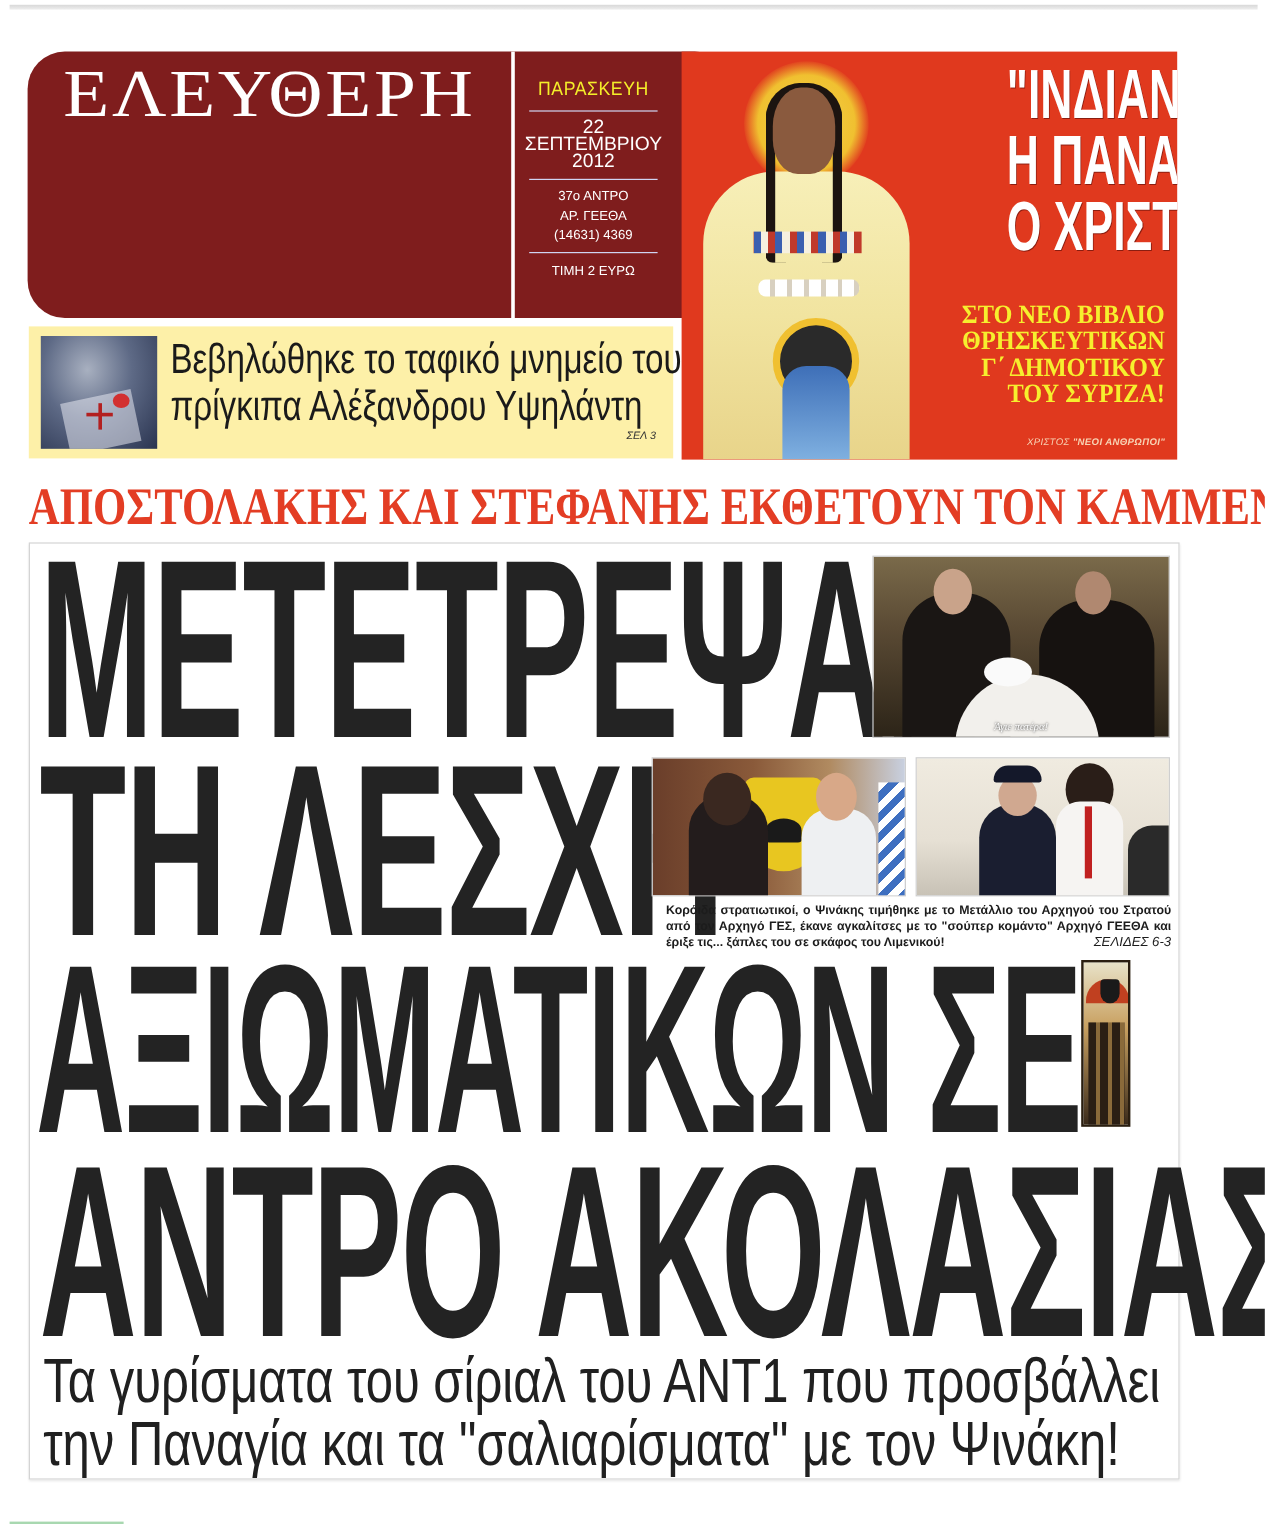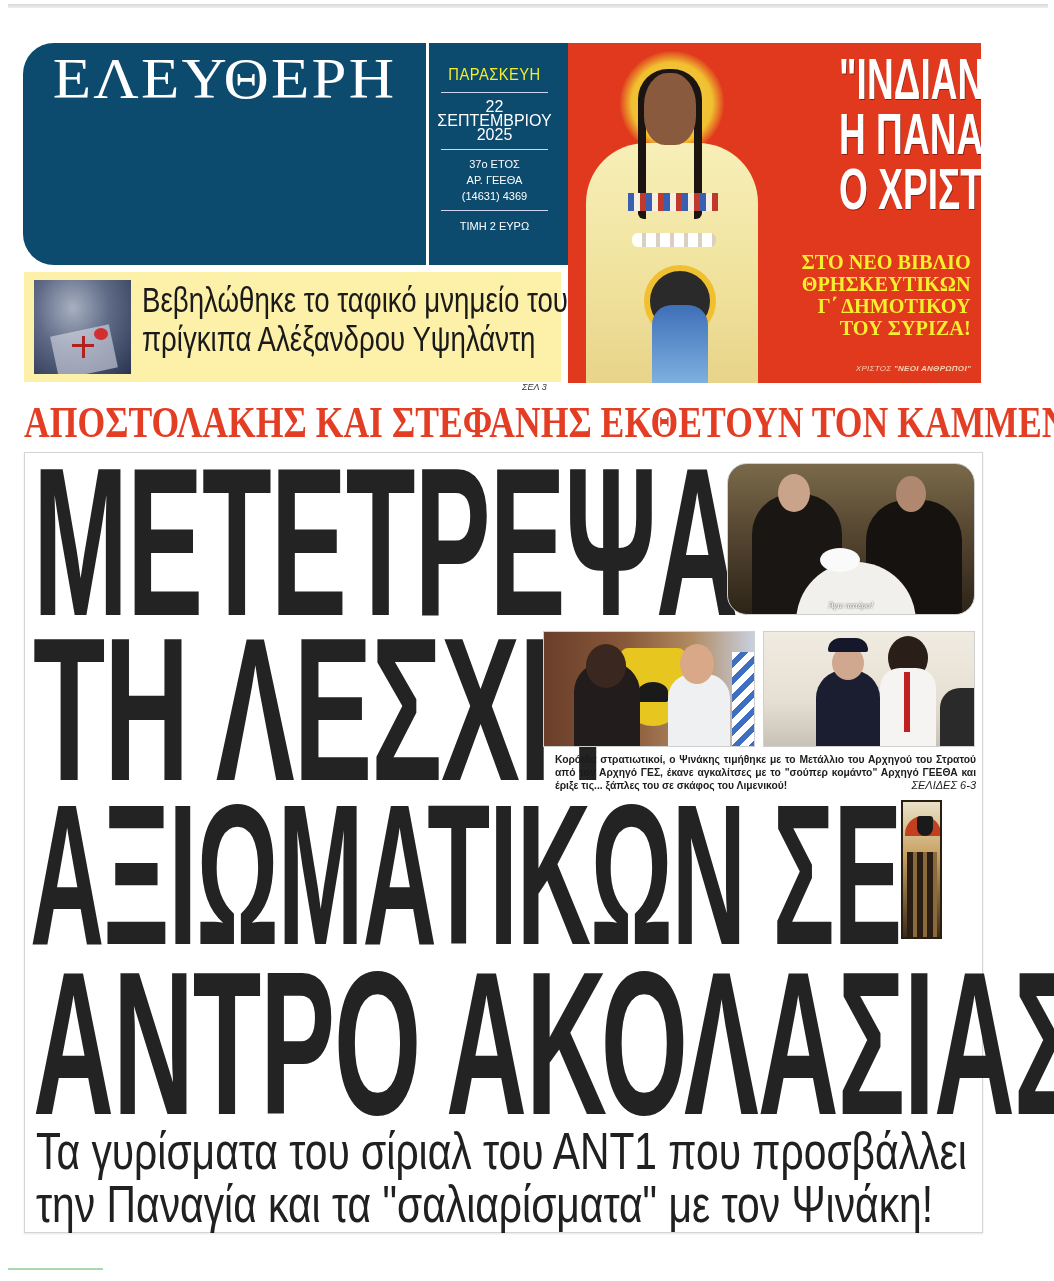--- a/index.html
+++ b/index.html
@@ -2,41 +2,41 @@
 <html><head>
 <meta charset="utf-8">
 <style>
   * { box-sizing: border-box; margin: 0; padding: 0; }
   html, body { width: 1054px; height: 1281px; background: #ffffff; overflow: hidden; }
   body { position: relative; font-family: "Liberation Sans", sans-serif; color: #1e1e1e; }
 
   .top-rule { position: absolute; left: 8px; top: 4px; width: 1040px; height: 4px; background: linear-gradient(#d8d8d8, #eeeeee); }
 
   
-  .masthead { position: absolute; left: 23px; top: 43px; width: 587px; height: 222px; background: #0c4a6e; border-radius: 31px; }
+  .masthead { position: absolute; left: 23px; top: 43px; width: 587px; height: 222px; background: #7f1d1d; border-radius: 31px; }
   .mast-logo { position: absolute; left: 0; top: 0; width: 403px; height: 222px; }
   .mast-eleftheri { position: absolute; left: 0; top: 6px; width: 403px; text-align: center; font-family: "Liberation Serif", serif; color: #ffffff; font-size: 56px; letter-spacing: 2px; line-height: 60px; transform: scaleX(1.12); }
   .mast-ora { position: absolute; left: 0; top: 56px; width: 403px; text-align: center; font-family: "Liberation Serif", serif; color: #f4ee2a; font-size: 196px; line-height: 164px; font-weight: normal; letter-spacing: -4px; }
   .mast-sep { position: absolute; left: 403px; top: 0; width: 3px; height: 222px; background: #ffffff; }
   .mast-info { position: absolute; left: 406px; top: 0; width: 131px; height: 222px; color: #ffffff; text-align: center; }
   .mi-day { margin-top: 22px; color: #f4ee2a; font-size: 16px; line-height: 20px; font-weight: normal; letter-spacing: 0.5px; transform: scaleX(0.92); }
   .mi-rule { height: 1px; background: #d0d4f2; margin: 7px 12px; }
   .mi-date { font-size: 16px; line-height: 14px; }
   .mi-issue { font-size: 11px; line-height: 14px; margin-top: 2px; }
   .mi-price { font-size: 11px; line-height: 16px; }
 
   
   .teaser { position: absolute; left: 24px; top: 272px; width: 537px; height: 110px; background: #fdf0a8; }
   .teaser-photo { position: absolute; left: 10px; top: 8px; width: 97px; height: 94px; background: radial-gradient(ellipse at 40% 30%, #a8b0c0 0%, #5e6a86 45%, #2a3450 100%); overflow: hidden; }
   .teaser-photo .cross-h { position: absolute; left: 38px; top: 64px; width: 22px; height: 3px; background: #b32020; }
   .teaser-photo .cross-v { position: absolute; left: 48px; top: 56px; width: 3px; height: 22px; background: #b32020; }
   .teaser-photo .badge { position: absolute; left: 60px; top: 48px; width: 14px; height: 12px; border-radius: 50%; background: #d23030; }
   .teaser-photo .cloth { position: absolute; left: 20px; top: 50px; width: 60px; height: 44px; background: rgba(230,232,240,0.55); transform: rotate(-12deg); }
   .teaser-text { position: absolute; left: 118px; top: 8px; width: 410px; font-size: 35px; line-height: 39px; color: #1a1a1a; transform: scaleX(0.79); transform-origin: left top; white-space: nowrap; }
-  .teaser-page { position: absolute; left: 498px; top: 86px; font-size: 9px; font-style: italic; color: #333333; margin-top: 24px; }
+  .teaser-page { position: absolute; left: 498px; top: 86px; font-size: 9px; font-style: italic; color: #333333; }
 
   
   .promo { position: absolute; left: 568px; top: 43px; width: 413px; height: 340px; background: #e0391e; overflow: hidden; }
   .promo-art { position: absolute; left: 0; top: 0; width: 200px; height: 340px; }
   .halo1 { position: absolute; left: 52px; top: 8px; width: 104px; height: 104px; border-radius: 50%; background: radial-gradient(circle, #f4d650 0%, #f0c030 55%, rgba(240,150,40,0.0) 72%); }
   .face1 { position: absolute; left: 76px; top: 30px; width: 52px; height: 72px; border-radius: 45% 45% 40% 40%; background: #8a5a3e; }
   .hair1 { position: absolute; left: 70px; top: 26px; width: 64px; height: 150px; border-radius: 30px 30px 6px 6px; border-left: 8px solid #1c1410; border-right: 8px solid #1c1410; border-top: 10px solid #1c1410; }
   .robe { position: absolute; left: 18px; top: 100px; width: 172px; height: 240px; border-radius: 60px 60px 0 0; background: linear-gradient(180deg, #f7efb8 0%, #f1e4a0 50%, #e8d48a 100%); }
   .beads { position: absolute; left: 60px; top: 150px; width: 90px; height: 18px; background: repeating-linear-gradient(90deg, #3b5fb0 0 6px, #f5f0e0 6px 12px, #c0392b 12px 18px); }
   .beads2 { position: absolute; left: 64px; top: 190px; width: 84px; height: 14px; background: repeating-linear-gradient(90deg, #ffffff 0 10px, #d8d0c0 10px 14px); border-radius: 6px; }
@@ -54,21 +54,21 @@
   .main-box { position: absolute; left: 24px; top: 452px; width: 959px; height: 781px; border: 1px solid #d4d4d4; box-shadow: 0 1px 2px #e6e6e6; }
 
   .hl { position: absolute; color: #232323; font-weight: bold; font-family: "Liberation Sans", sans-serif; white-space: nowrap; transform-origin: left top; letter-spacing: -2px; }
   .hl1 { left: 33px; top: 453px; font-size: 204px; line-height: 170px; transform: scaleX(0.56) scaleY(1.04); }
   .hl2 { left: 33px; top: 624px; font-size: 204px; line-height: 170px; transform: scaleX(0.58) scaleY(1.0); }
   .hl3 { left: 30px; top: 795px; font-size: 200px; line-height: 160px; transform: scaleX(0.515) scaleY(1.0); }
   .hl4 { left: 33px; top: 958px; font-size: 204px; line-height: 170px; transform: scaleX(0.55) scaleY(1.0); }
 
   
   .photo { position: absolute; border: 1px solid #cfcfcf; overflow: hidden; }
-  .ph-vatican { left: 727px; top: 463px; width: 248px; height: 152px; background: linear-gradient(180deg, #7a6a4a 0%, #5a4a34 40%, #2c2418 100%); border-radius: 20px; }
+  .ph-vatican { left: 727px; top: 463px; width: 248px; height: 152px; background: linear-gradient(180deg, #7a6a4a 0%, #5a4a34 40%, #2c2418 100%); }
   .ph-vatican .fig1 { position: absolute; left: 24px; top: 30px; width: 90px; height: 122px; background: #1a1614; border-radius: 40px 40px 0 0; }
   .ph-vatican .head1 { position: absolute; left: 50px; top: 10px; width: 32px; height: 38px; border-radius: 50%; background: #c9a38a; }
   .ph-vatican .fig2 { position: absolute; left: 138px; top: 36px; width: 96px; height: 116px; background: #161210; border-radius: 40px 40px 0 0; }
   .ph-vatican .head2 { position: absolute; left: 168px; top: 12px; width: 30px; height: 36px; border-radius: 50%; background: #b08870; }
   .ph-vatican .pope { position: absolute; left: 68px; top: 98px; width: 120px; height: 70px; border-radius: 60px 60px 0 0; background: #f2f0ec; }
   .ph-vatican .cap { position: absolute; left: 92px; top: 84px; width: 40px; height: 24px; border-radius: 50%; background: #fafafa; }
   .ph-vatican .subtitle { position: absolute; left: 0; bottom: 4px; width: 100%; text-align: center; color: #ffffff; font-size: 9px; font-family: "Liberation Serif", serif; font-style: italic; text-shadow: 0 0 2px #000000; }
 
   .ph-medal { left: 543px; top: 631px; width: 212px; height: 116px; background: linear-gradient(90deg, #6a3e2a 0%, #8a5a3a 40%, #b08a60 70%, #c8d0e0 100%); }
   .ph-medal .crest { position: absolute; left: 76px; top: 16px; width: 66px; height: 78px; background: #e8c620; border-radius: 10px 10px 40px 40px; }
@@ -108,23 +108,23 @@
 
 <div class="masthead">
   <div class="mast-logo">
     <div class="mast-eleftheri">ΕΛΕΥΘΕΡΗ</div>
   </div>
   <div class="mast-sep"></div>
   <div class="mast-info">
     <div class="mi-day">ΠΑΡΑΣΚΕΥΗ</div>
     <div class="mi-rule"></div>
     <div class="mi-date">22 ΣΕΠΤΕΜΒΡΙΟΥ</div>
-    <div class="mi-date">2025</div>
+    <div class="mi-date">2012</div>
     <div class="mi-rule"></div>
-    <div class="mi-issue">37ο ΕΤΟΣ</div>
+    <div class="mi-issue">37ο ΑΝΤΡΟ</div>
     <div class="mi-issue">ΑΡ. ΓΕΕΘΑ</div>
     <div class="mi-issue">(14631) 4369</div>
     <div class="mi-rule"></div>
     <div class="mi-price">ΤΙΜΗ 2 ΕΥΡΩ</div>
   </div>
 </div>
 
 <div class="teaser">
   <div class="teaser-photo">
     <div class="cloth"></div>

